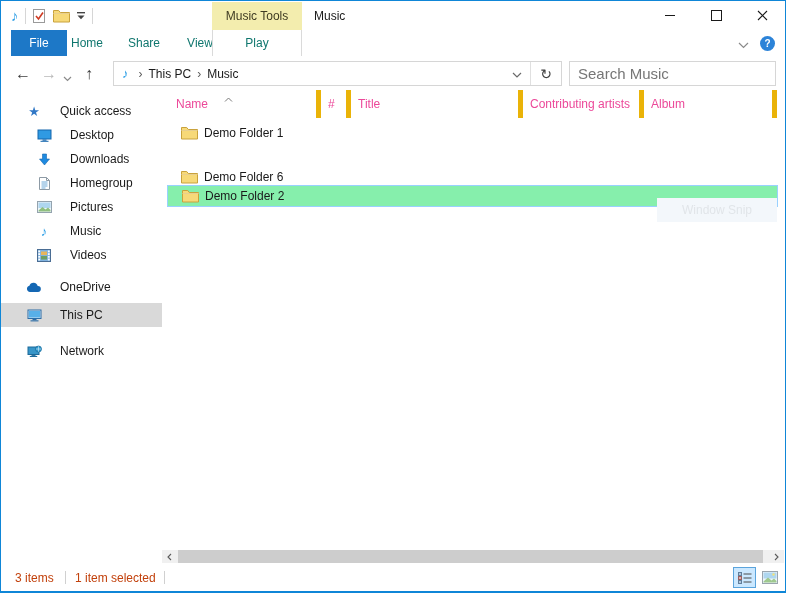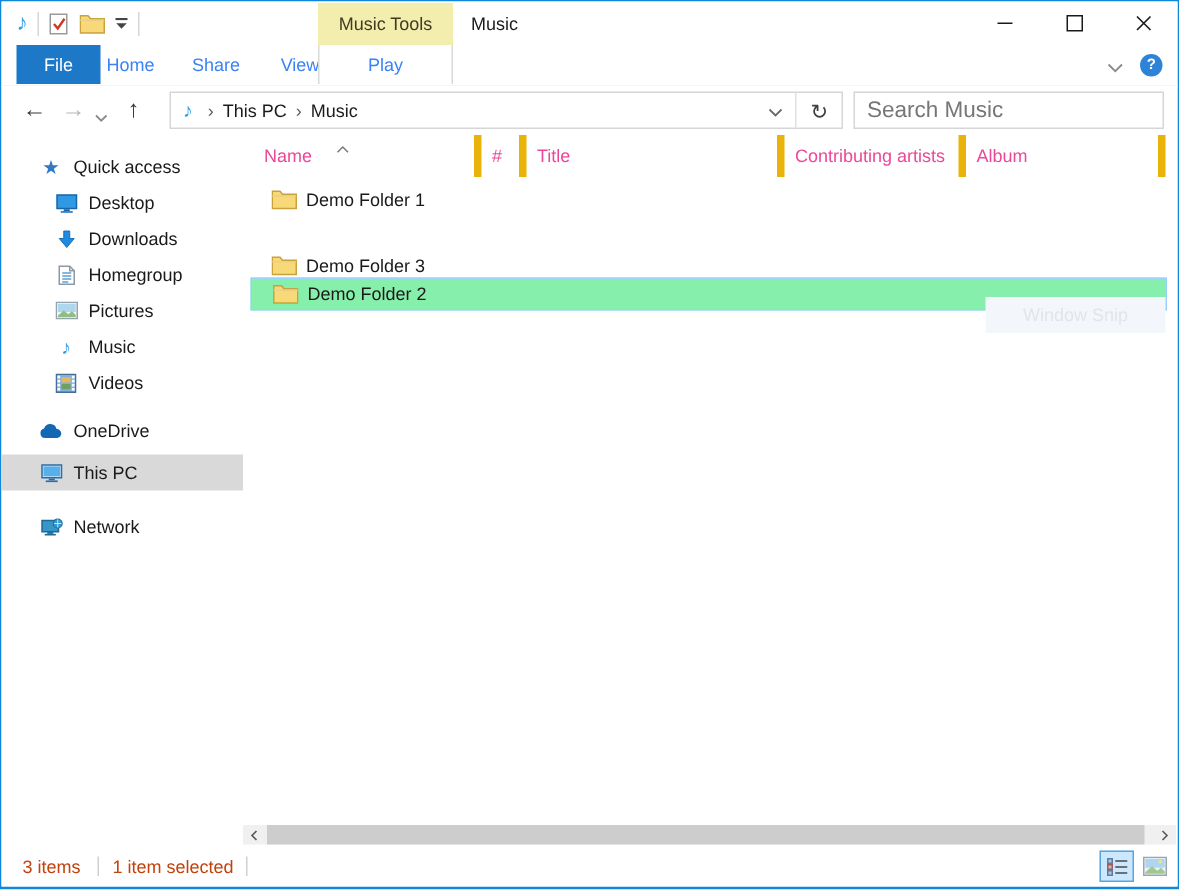--- a/index.html
+++ b/index.html
@@ -14,21 +14,21 @@
   #app-icon{color:#2e9fe6;font-size:15px;line-height:15px;}
   #ctx-tab{position:absolute;left:211px;top:1px;width:90px;height:28px;background:#f3edae;display:flex;align-items:center;justify-content:center;color:#3f3b23;}
   #win-title{position:absolute;left:313px;top:8px;color:#1a1a1a;}
   #win-controls{position:absolute;right:0;top:0;height:29px;display:flex;}
   .wc-btn{width:46px;height:29px;display:flex;align-items:center;justify-content:center;}
   .wc-min{width:10px;height:1px;background:#1a1a1a;}
   .wc-max{width:9px;height:9px;border:1px solid #1a1a1a;}
 
   
   #tabrow{position:absolute;top:29px;left:0;right:0;height:27px;background:#fff;border-bottom:1px solid #d8d8d8;}
-  .tab{position:absolute;top:0;height:26px;display:flex;align-items:center;justify-content:center;color:#3b82f6;}
+  .tab{position:absolute;top:0;height:26px;display:flex;align-items:center;justify-content:center;color:#0f766e;}
   #tab-file{left:10px;width:56px;background:#1d78c7;color:#fff;}
   #tab-home{left:58px;width:56px;}
   #tab-share{left:114px;width:58px;}
   #tab-view{left:172px;width:54px;}
   #tab-play{left:211px;width:90px;background:#fff;border-left:1px solid #dadada;border-right:1px solid #dadada;box-sizing:border-box;}
   #ribbon-collapse{position:absolute;right:36px;top:8px;}
   #help-btn{position:absolute;right:10px;top:6px;width:15px;height:15px;border-radius:50%;background:#2c83d8;color:#fff;font-size:10px;font-weight:bold;display:flex;align-items:center;justify-content:center;}
 
   
   #addrrow{position:absolute;top:56px;left:0;right:0;height:33px;background:#fff;}
@@ -47,21 +47,21 @@
   #addr-refresh{color:#3f3f3f;font-size:14px;}
   #search-box{position:absolute;left:568px;top:4px;width:207px;height:25px;box-sizing:border-box;border:1px solid #d6d6d6;background:#fff;display:flex;align-items:center;}
   #search-input{flex:1;border:none;outline:none;font-family:"Liberation Sans",sans-serif;font-size:15px;color:#1a1a1a;padding:0 0 0 8px;background:transparent;}
   #search-input::placeholder{color:#767676;}
   #search-icon{padding:0 8px;display:flex;}
 
   
   #sidebar{position:absolute;top:89px;left:0;width:160px;bottom:27px;background:#fff;}
   .side-item{position:absolute;left:0;width:160px;height:24px;display:flex;align-items:center;}
   .side-item .s-icon{width:18px;display:flex;justify-content:center;align-items:center;}
-  .side-item .s-label{margin-left:6px;white-space:nowrap;}
+  .side-item .s-label{margin-left:17px;white-space:nowrap;}
   .lvl0{padding-left:24px;}
   .lvl1{padding-left:34px;}
   .side-item .pin{position:absolute;right:8px;top:6px;}
   .side-sel{background:#d9d9d9;}
   .note-icon{color:#2e9fe6;font-size:13px;}
   .star-icon{color:#3178c6;font-size:13px;}
 
   
   #filelist{position:absolute;top:89px;left:161px;right:0;bottom:27px;background:#fff;}
   .colhead{position:absolute;top:0;height:28px;box-sizing:border-box;border-right:5px solid #eab308;display:flex;align-items:center;padding-left:7px;color:#ec4899;}
@@ -342,21 +342,21 @@
       </span>
       <span class="f-name">Demo Folder 2</span>
     </div>
     <div class="row" style="top:76px">
       <span class="f-icon">
         <svg width="17" height="14" viewBox="0 0 17 14">
             <path d="M.5 1.5h5.2l1.6 2h9.2v9.5H.5z" fill="#f7d978" stroke="#c9a23c"></path>
             <path d="M.5 4.5h16" stroke="#e8cf8e"></path>
           </svg>
       </span>
-      <span class="f-name">Demo Folder 3</span>
+      <span class="f-name">Demo Folder 6</span>
     </div>
 
     <div id="ghost">Window Snip</div>
   </div>
 
   <div id="hscroll">
     <span class="hs-arrow" id="hs-left">
       <svg width="5" height="8" viewBox="0 0 5 8">
           <path d="M4 1L1 4l3 3" stroke="#5a5a5a" fill="none" stroke-width="1.1"></path>
         </svg>

